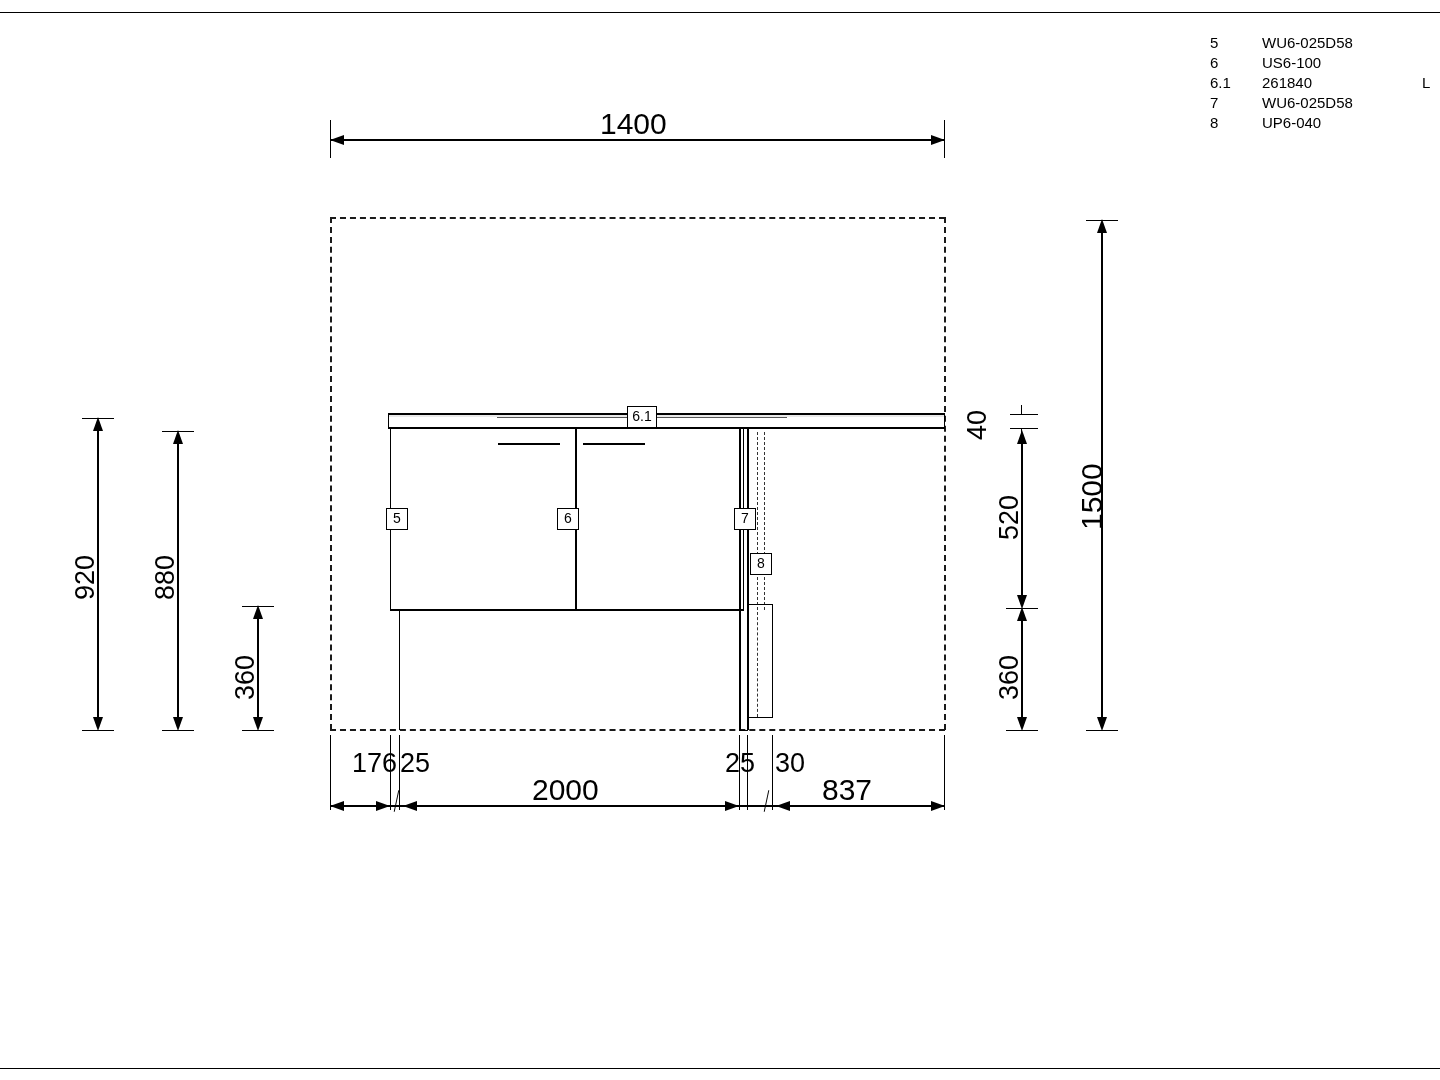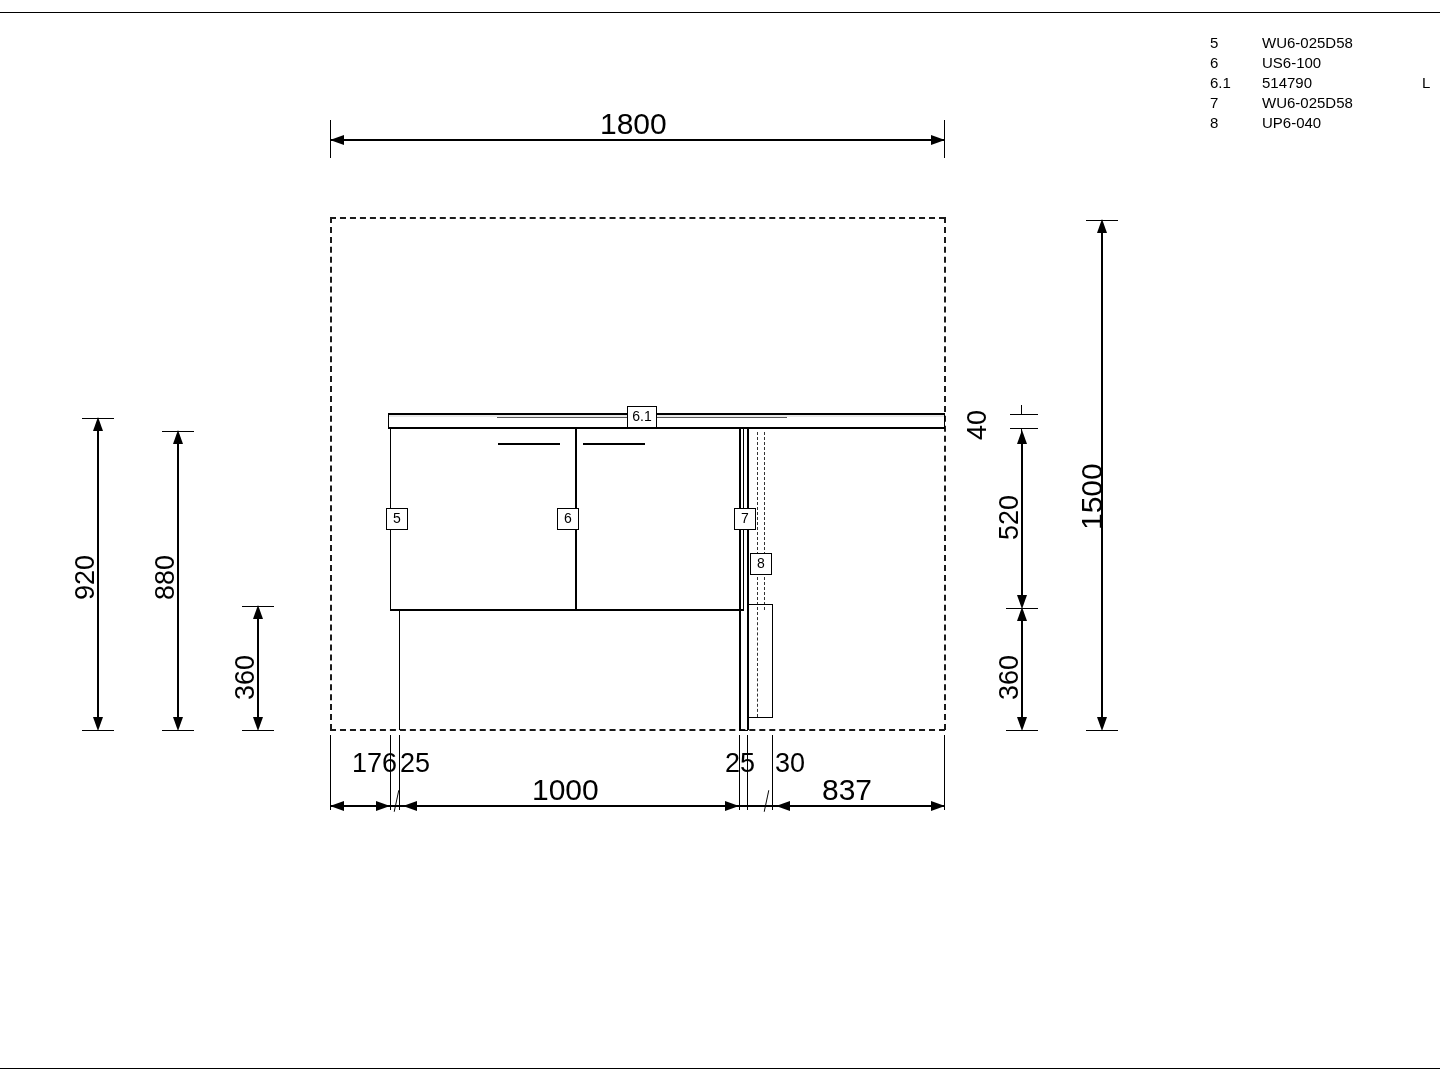--- a/index.html
+++ b/index.html
@@ -155,21 +155,21 @@
       <span class="legend-code">WU6-025D58</span>
       <span class="legend-extra"></span>
     </div>
     <div class="legend-row">
       <span class="legend-pos">6</span>
       <span class="legend-code">US6-100</span>
       <span class="legend-extra"></span>
     </div>
     <div class="legend-row">
       <span class="legend-pos">6.1</span>
-      <span class="legend-code">514790</span>
+      <span class="legend-code">261840</span>
       <span class="legend-extra">L</span>
     </div>
     <div class="legend-row">
       <span class="legend-pos">7</span>
       <span class="legend-code">WU6-025D58</span>
       <span class="legend-extra"></span>
     </div>
     <div class="legend-row">
       <span class="legend-pos">8</span>
       <span class="legend-code">UP6-040</span>
@@ -177,21 +177,21 @@
     </div>
   </div>
 
   <div class="drawing">
 
     <div class="ln h2" style="left:330px; top:139px; width:615px;"></div>
     <div class="arr arr-l" style="left:330px; top:135px;"></div>
     <div class="arr arr-r" style="left:931px; top:135px;"></div>
     <div class="ln v1" style="left:330px; top:120px; height:38px;"></div>
     <div class="ln v1" style="left:944px; top:120px; height:38px;"></div>
-    <div class="dim" style="left:600px; top:107px; font-size:30px;">1800</div>
+    <div class="dim" style="left:600px; top:107px; font-size:30px;">1400</div>
 
     <div class="wall-h" style="left:330px; top:217px; width:615px;"></div>
     <div class="wall-v" style="left:330px; top:217px; height:513px;"></div>
     <div class="wall-v" style="left:944px; top:217px; height:513px;"></div>
     <div class="wall-h" style="left:330px; top:729px; width:615px;"></div>
 
     <div class="fillgrey" style="left:388px; top:414px; width:557px; height:3px;"></div>
     <div class="ln h2" style="left:388px; top:413px; width:557px;"></div>
     <div class="ln h2" style="left:388px; top:427px; width:557px;"></div>
     <div class="ln v1" style="left:388px; top:413px; height:15px;"></div>
@@ -286,21 +286,21 @@
     <div class="arr arr-r" style="left:376px; top:801px;"></div>
     <div class="arr arr-r" style="left:725px; top:801px;"></div>
     <div class="arr arr-l" style="left:403px; top:801px;"></div>
     <div class="arr arr-l" style="left:776px; top:801px;"></div>
 
     <div class="ln" style="left:396px; top:790px; width:1px; height:22px; transform:rotate(12deg);"></div>
     <div class="ln" style="left:766px; top:790px; width:1px; height:22px; transform:rotate(12deg);"></div>
 
     <div class="dim" style="left:352px; top:748px;">176</div>
     <div class="dim" style="left:400px; top:748px;">25</div>
-    <div class="dim" style="left:532px; top:773px; font-size:30px;">1000</div>
+    <div class="dim" style="left:532px; top:773px; font-size:30px;">2000</div>
     <div class="dim" style="left:725px; top:748px;">25</div>
     <div class="dim" style="left:775px; top:748px;">30</div>
     <div class="dim" style="left:822px; top:773px; font-size:30px;">837</div>
 
   </div>
 
   <div class="titleblock">
 
     
 

